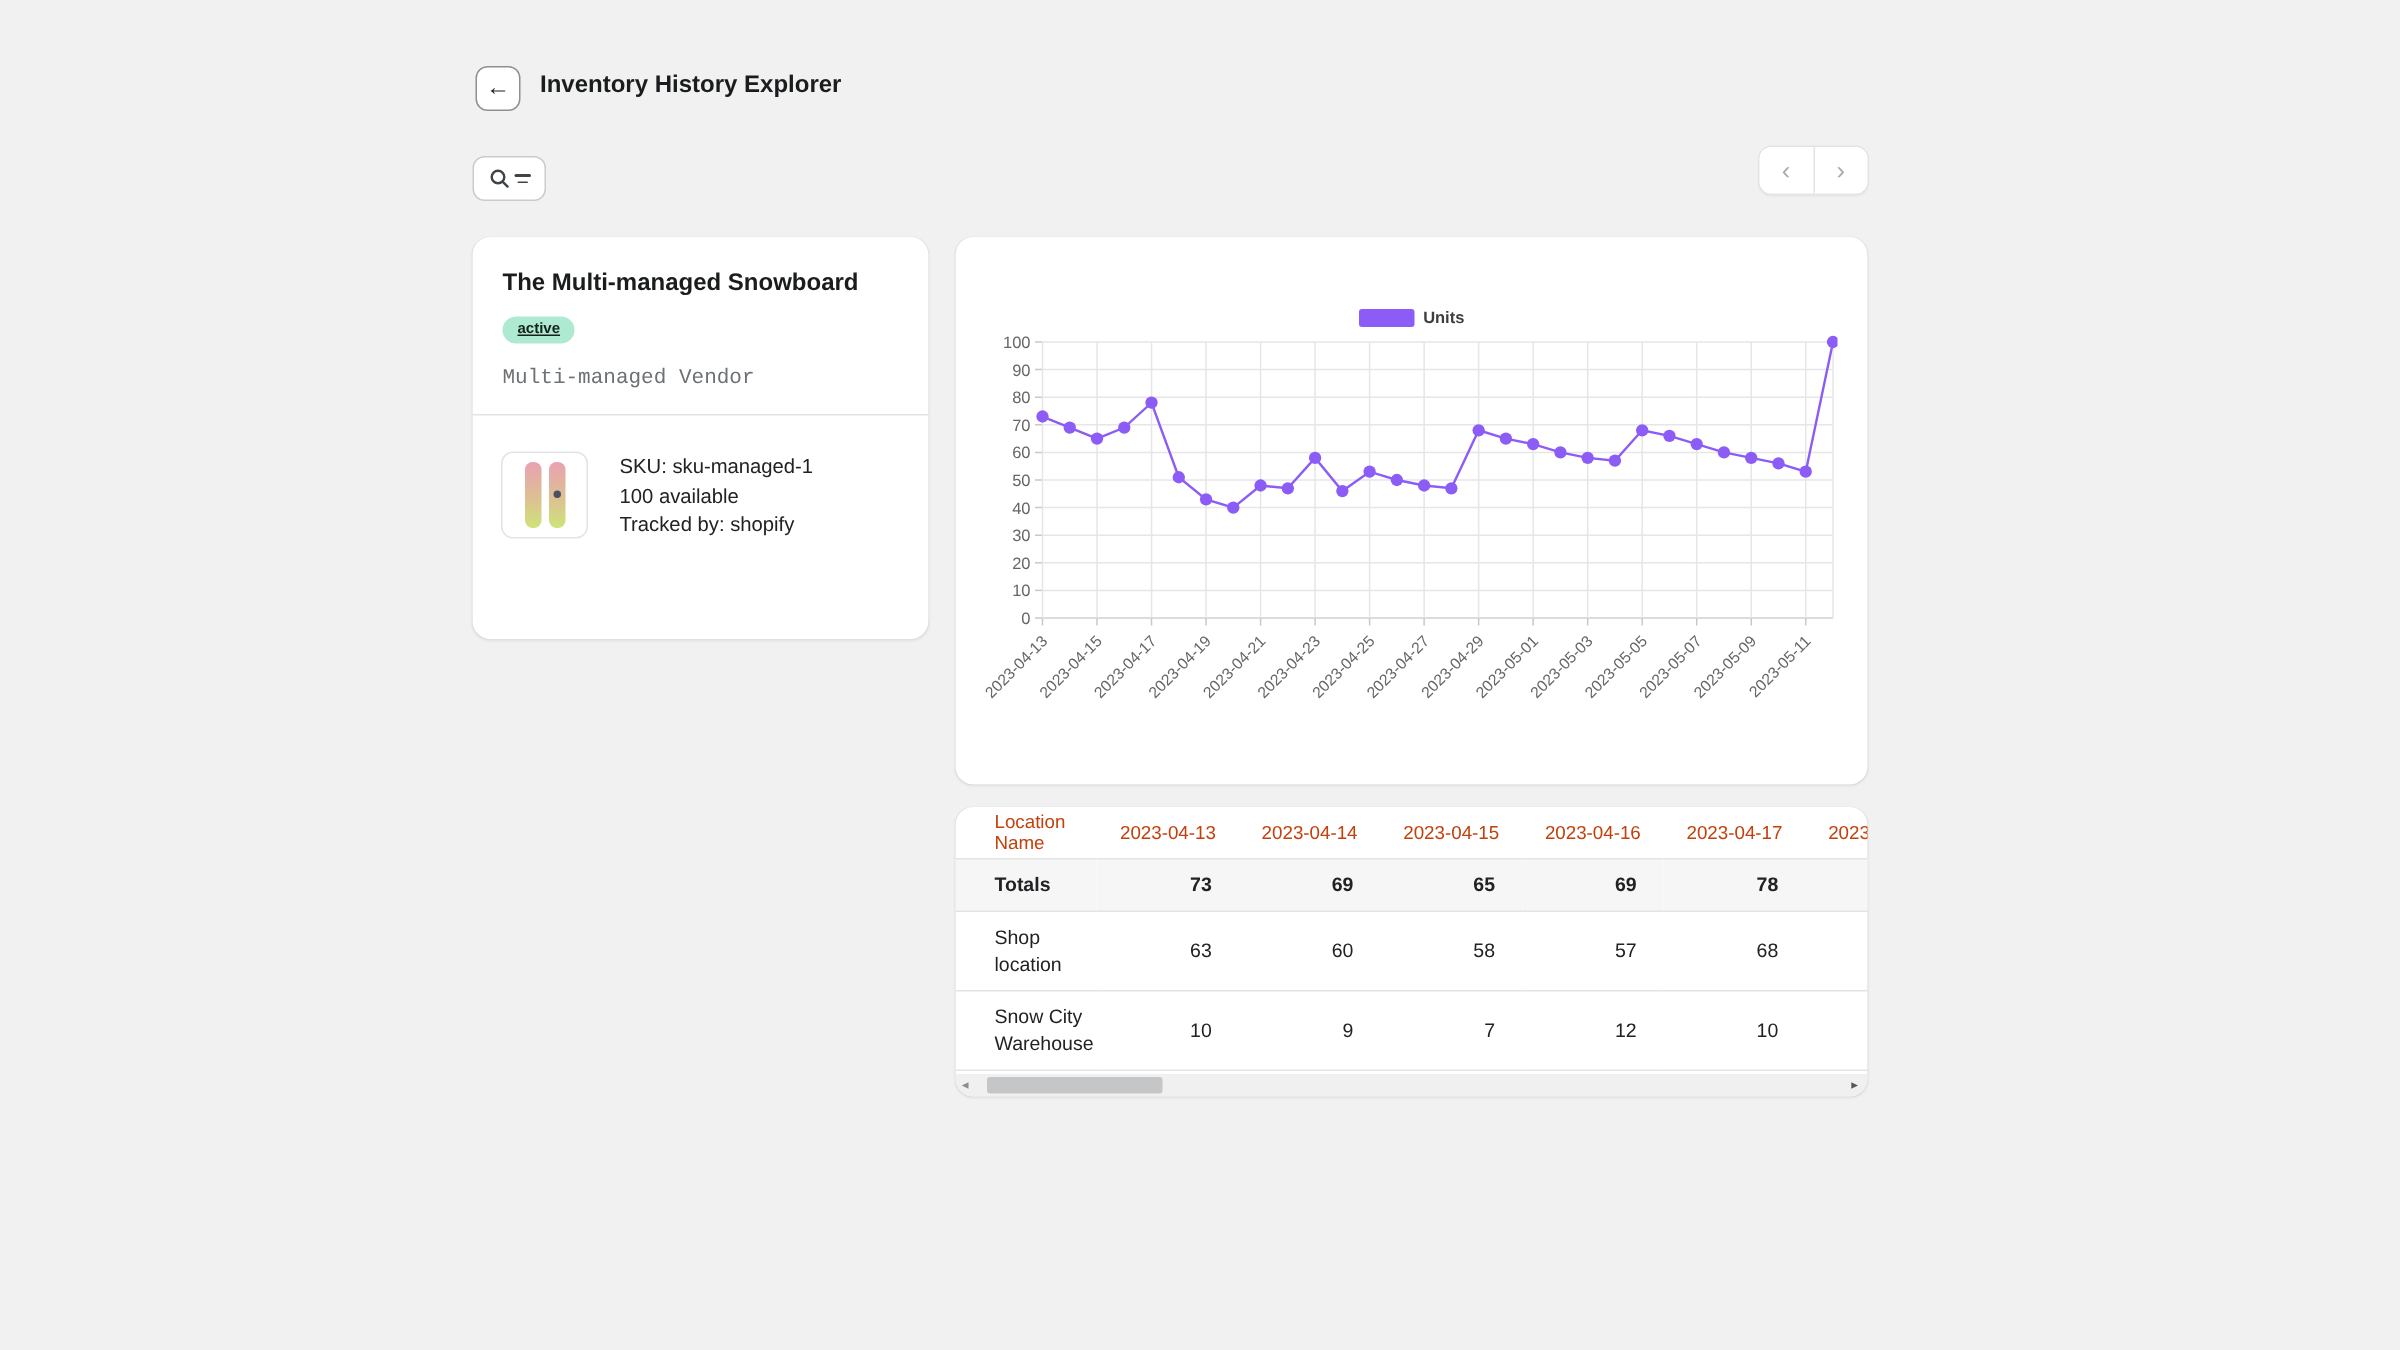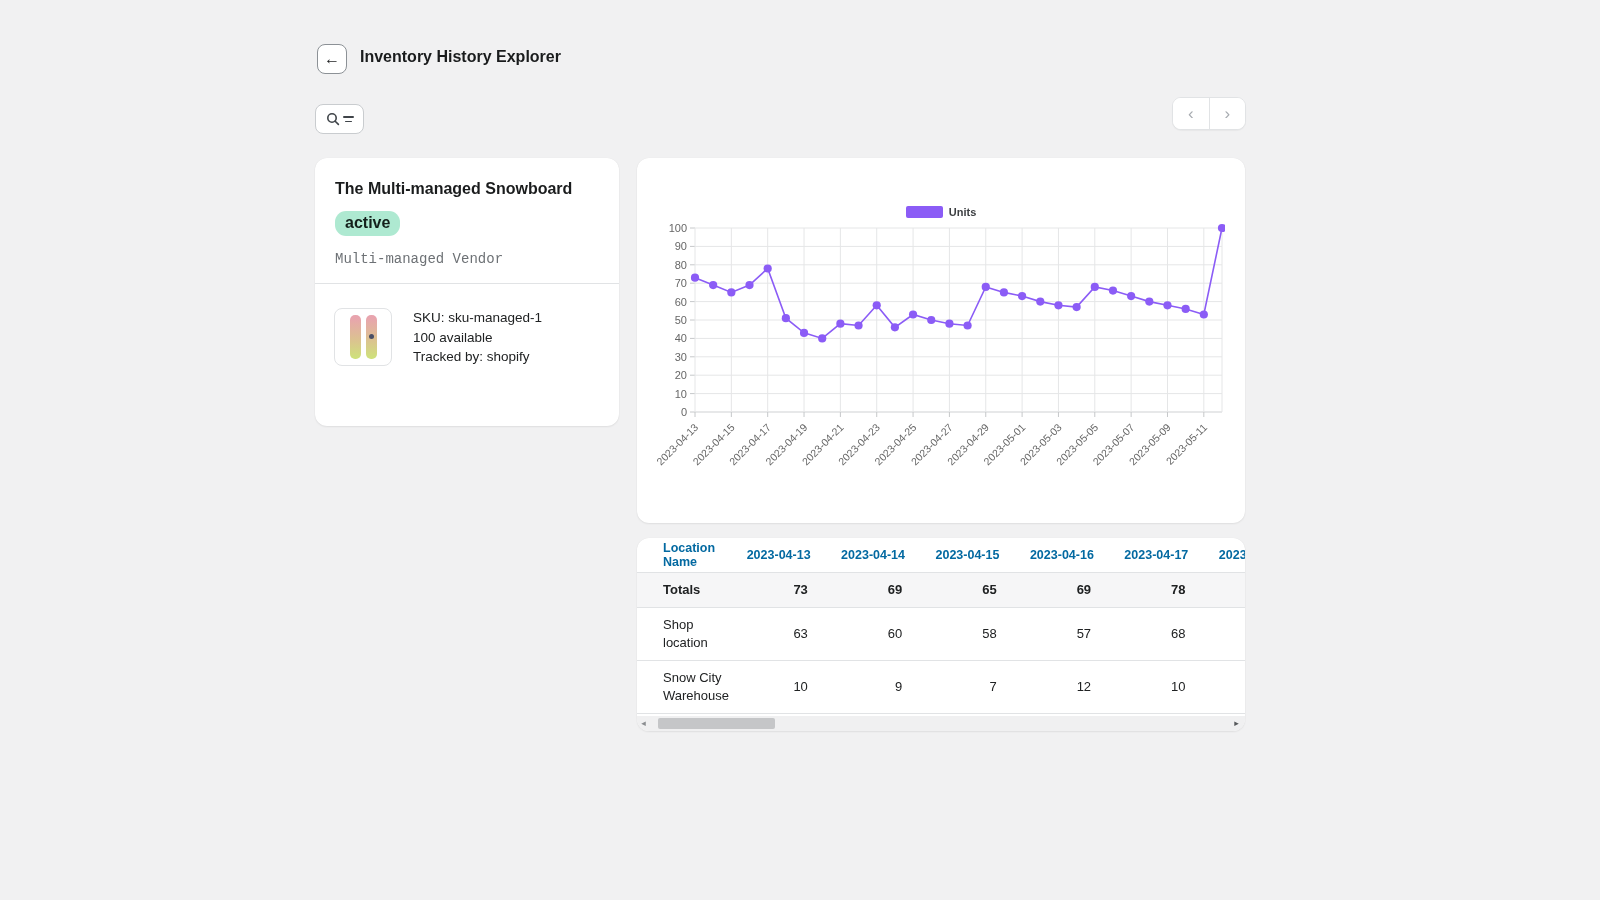--- a/index.html
+++ b/index.html
@@ -32,21 +32,21 @@
   
   .card { position:absolute; background:#fff; border-radius:12px; box-shadow:0 1px 2px rgba(0,0,0,.07), 0 0 1px rgba(0,0,0,.08); }
   .product-card { left:315px; top:158px; width:304px; height:268px; }
   .chart-card   { left:637px; top:158px; width:608px; height:365px; }
   .table-card   { left:637px; top:538px; width:608px; height:193px; overflow:hidden; }
 
   
   .product-card .inner { padding:22px 20px 0 20px; }
   .card-title { font-size:16px; font-weight:700; color:#1a1c1d; }
   .badge { display:inline-block; margin-top:13px; padding:3px 10px 4px; background:#aee9d1;
-    color:#14201b; font-size:16px; font-weight:600; border-radius:11px; }
+    color:#14201b; font-size:10px; font-weight:600; border-radius:11px;text-decoration:underline; }
   .vendor { margin-top:15px; font-size:14px; color:#6d7175;font-family:Liberation Mono, monospace; }
   .divider { margin-top:16px; height:1px; background:#e1e3e5; }
   .product-row { display:flex; align-items:center; gap:21px; padding:24px 0 0 19px; }
   .thumb { width:58px; height:58px; background:#fff; border:1px solid #e1e3e5; border-radius:8px;
     display:flex; align-items:center; justify-content:center; gap:5px; }
   .board { width:11px; height:44px; border-radius:5px;
     background:linear-gradient(180deg,#e8a4ae 6%, #dcc191 55%, #cfe07c 96%); position:relative; }
   .board.right .dot { position:absolute; left:3px; top:19px; width:5px; height:5px;
     border-radius:50%; background:#4a4f66; }
   .sku-lines { font-size:13.5px; line-height:19.5px; color:#202223; }
@@ -54,21 +54,21 @@
   
   .chart-card .inner { padding:22px 20px 0 20px; }
   .legend { display:flex; align-items:center; justify-content:center; gap:6px; margin-top:26px; }
   .legend-swatch { width:37px; height:12px; border-radius:2px; }
   .legend-label { font-size:11px; color:#3c3f42;font-weight:bold; }
   #chart-svg { display:block; margin-top:2px; }
 
   
   .inv-table { border-collapse:collapse; table-layout:fixed; width:661px; font-size:13px; }
   .inv-table th, .inv-table td { border-bottom:1px solid #e1e3e5; }
-  .inv-table thead th { height:34px; font-weight:700; font-size:12.5px; color:#0369a1; }
+  .inv-table thead th { height:34px; font-weight:400; font-size:12.5px; color:#c2410c; }
   .inv-table thead th.loc { text-align:left; padding-left:26px; }
   .inv-table thead th.num { text-align:center; }
   .inv-table td.loc { text-align:left; padding:8px 8px 8px 26px; line-height:18px;margin-top:16px; }
   .inv-table td.num { text-align:right; padding-right:18px; }
   .inv-table tr.totals { background:#f6f6f7; }
   .inv-table tr.totals td { font-weight:700; height:33px; }
   .inv-table tr.loc-row td { height:51px; }
 
   .hscrollbar { position:absolute; left:0; bottom:0; width:608px; height:15px; background:#f0f0f1;
     display:flex; align-items:center; }

